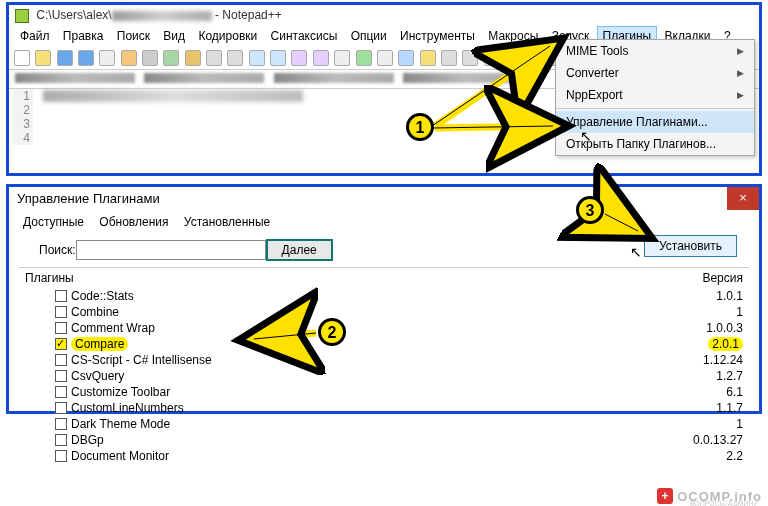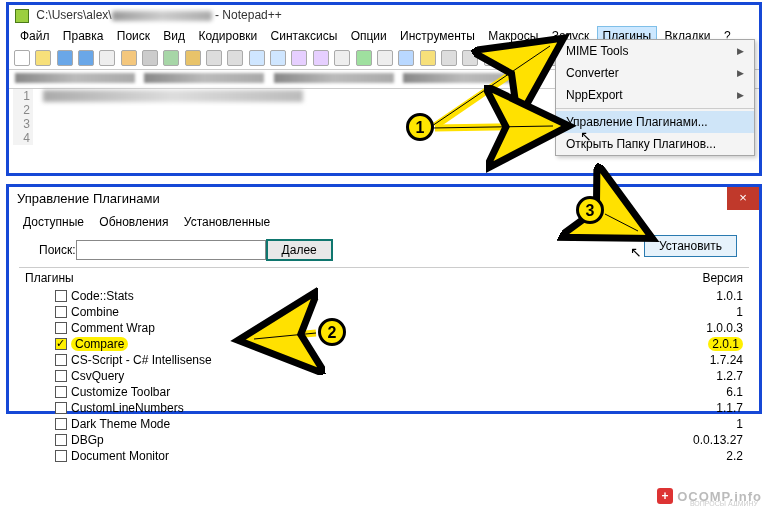--- a/index.html
+++ b/index.html
@@ -218,21 +218,21 @@
             <span class="cb checked" style="background: rgb(255, 240, 0);"></span>
             <span class="mark">Compare</span>
           </div>
           <div class="col-v"><span class="mark">2.0.1</span></div>
         </div>
         <div class="pm-row">
           <div class="col-n">
             <span class="cb"></span>
             <span>CS-Script - C# Intellisense</span>
           </div>
-          <div class="col-v">1.7.24</div>
+          <div class="col-v">1.12.24</div>
         </div>
         <div class="pm-row">
           <div class="col-n">
             <span class="cb"></span>
             <span>CsvQuery</span>
           </div>
           <div class="col-v">1.2.7</div>
         </div>
         <div class="pm-row">
           <div class="col-n">

